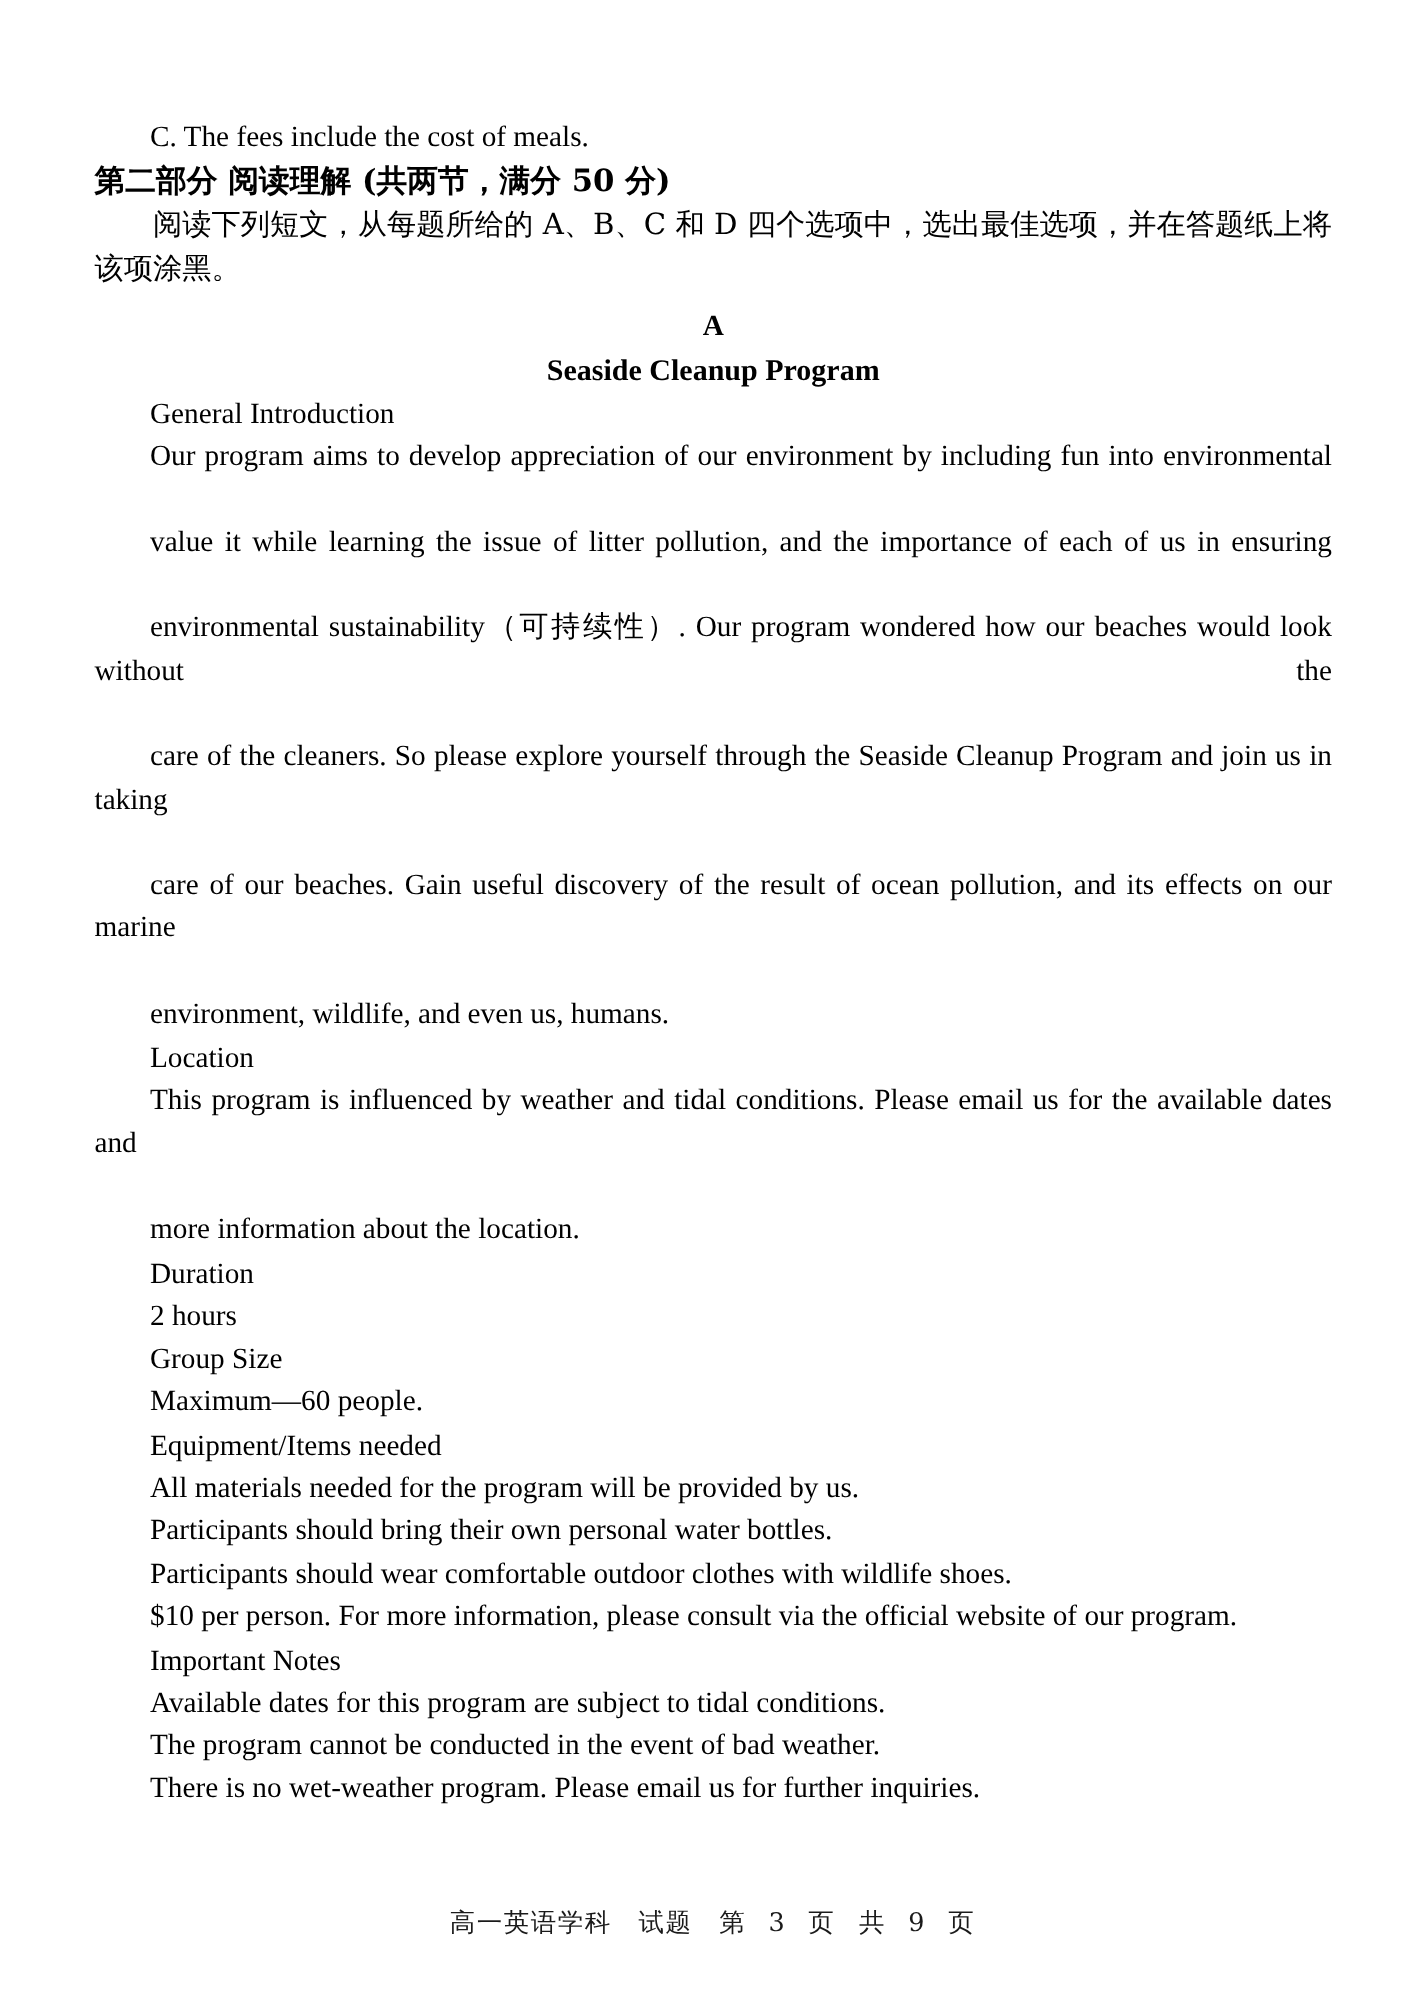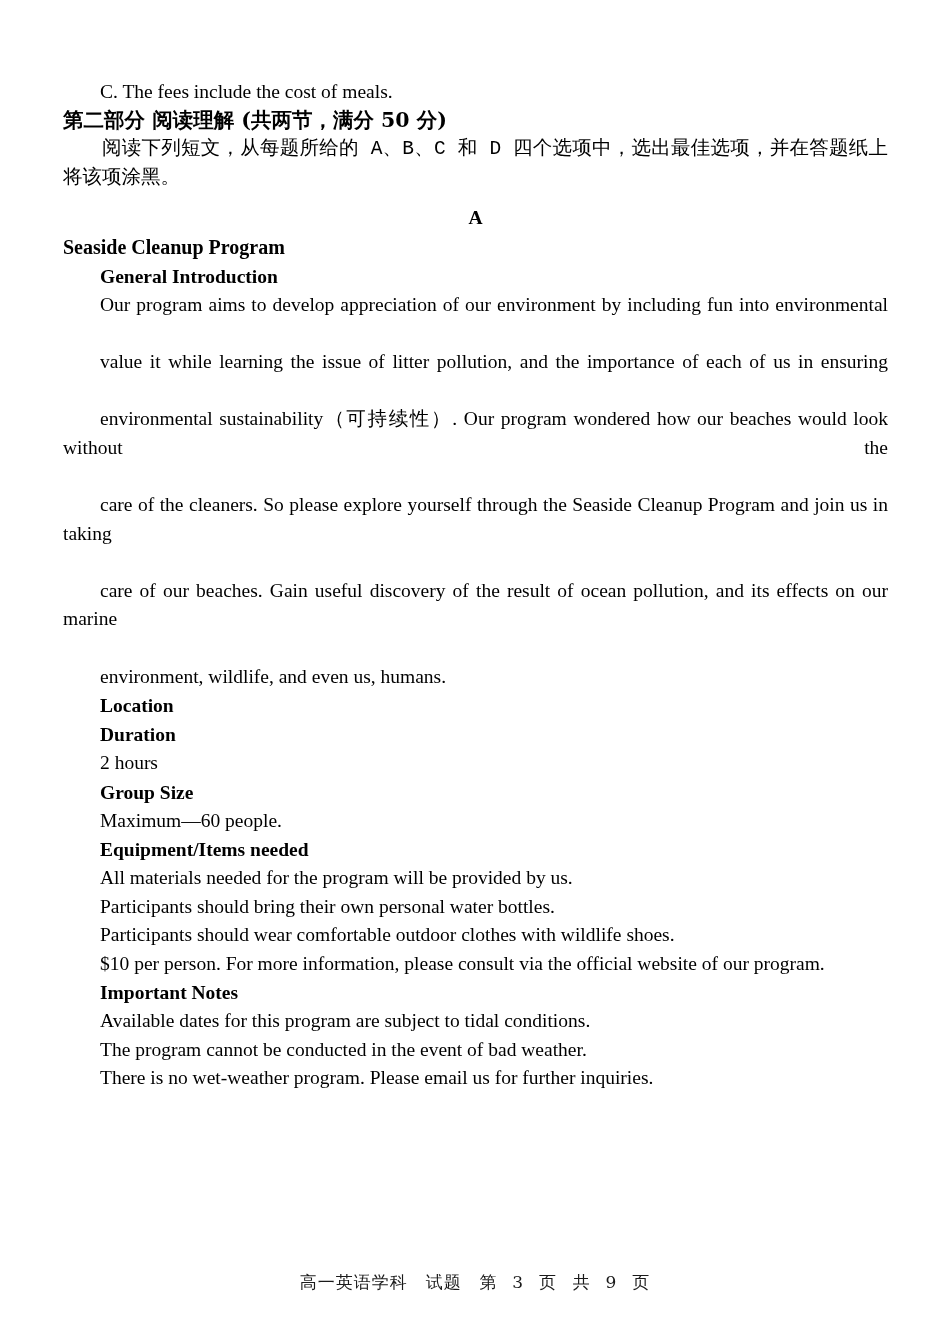--- a/index.html
+++ b/index.html
@@ -63,25 +63,26 @@
     font-weight: bold;
     font-size: 19.5px;
     line-height: 29px;
     text-align: center;
     margin: 0;
   }
   .title-main {
     font-weight: bold;
     font-size: 20px;
     line-height: 30px;
+    text-align: center;
     margin: 0;
   }
 
   .sub-head {
-    font-weight: bold;
+    font-weight: normal;
     font-size: 19.5px;
     line-height: 29px;
     margin: 0;
     padding-left: 37px;
   }
   .sub-text {
     font-size: 19.5px;
     line-height: 28.5px;
     margin: 0;
     padding-left: 37px;
@@ -128,36 +129,40 @@
 </head>
 <body>
 
 <div class="page">
   <div class="col">
 
     <p class="line indent-2em">C. The fees include the cost of meals.</p>
 
     <p class="cn-head">第二部分 阅读理解 (共两节，满分 50 分)</p>
 
-    <p class="cn-para" style="text-indent:39px;font-family:Liberation Mono, monospace;">阅读下列短文，从每题所给的 A、B、C 和 D 四个选项中，选出最佳选项，并在答题纸上将该项涂黑。</p>
+    <p class="cn-para" style="text-indent:39px;">阅读下列短文，从每题所给的 A、B、C 和 D 四个选项中，选出最佳选项，并在答题纸上将该项涂黑。</p>
 
     <p class="title-a" style="margin-top:10px;">A</p>
     <p class="title-main">Seaside Cleanup Program</p>
 
     <p class="sub-head">General Introduction</p>
     <div class="body-para">
       <span class="just-line" style="text-indent:37px;">Our program aims to develop appreciation of our environment by including fun into environmental</span>
       <span class="just-line">value it while learning the issue of litter pollution, and the importance of each of us in ensuring</span>
       <span class="just-line">environmental sustainability（可持续性）. Our program wondered how our beaches would look without the</span>
       <span class="just-line">care of the cleaners. So please explore yourself through the Seaside Cleanup Program and join us in taking</span>
       <span class="just-line">care of our beaches. Gain useful discovery of the result of ocean pollution, and its effects on our marine</span>
       <span class="just-line last-line">environment, wildlife, and even us, humans.</span>
     </div>
 
     <p class="sub-head">Location</p>
+    <div class="body-para">
+      <span class="just-line" style="text-indent:37px;">This program is influenced by weather and tidal conditions. Please email us for the available dates and</span>
+      <span class="just-line last-line">more information about the location.</span>
+    </div>
 
     <p class="sub-head">Duration</p>
     <p class="sub-text">2 hours</p>
 
     <p class="sub-head">Group Size</p>
     <p class="sub-text">Maximum—60 people.</p>
 
     <p class="sub-head">Equipment/Items needed</p>
     <p class="sub-text">All materials needed for the program will be provided by us.</p>
     <p class="sub-text">Participants should bring their own personal water bottles.</p>

